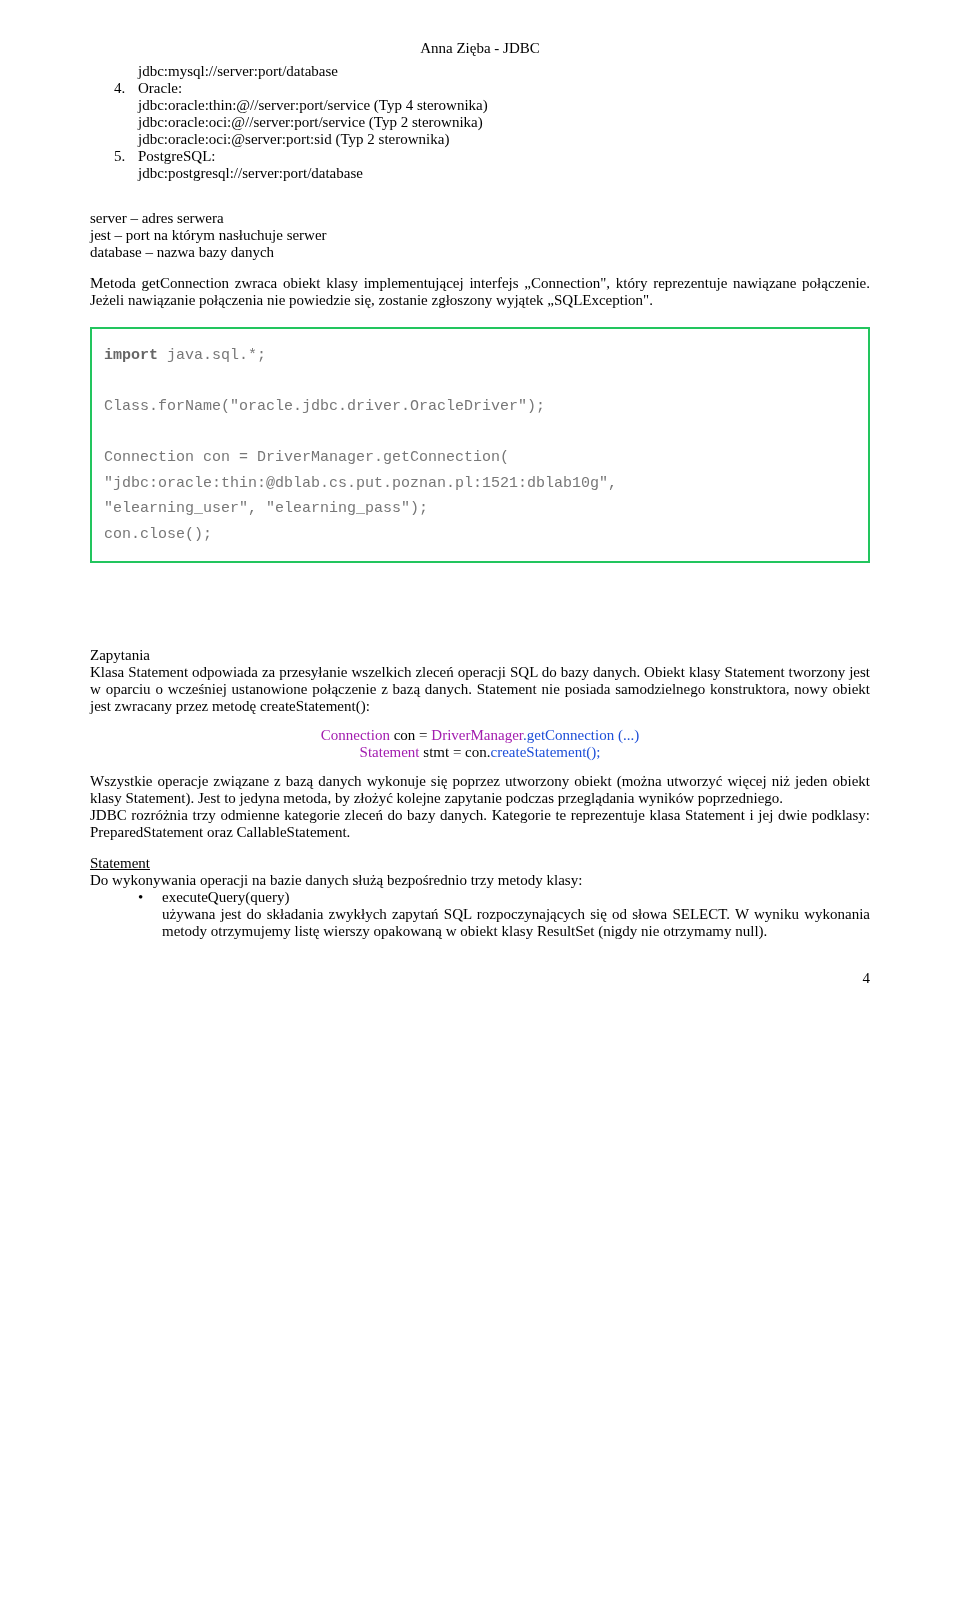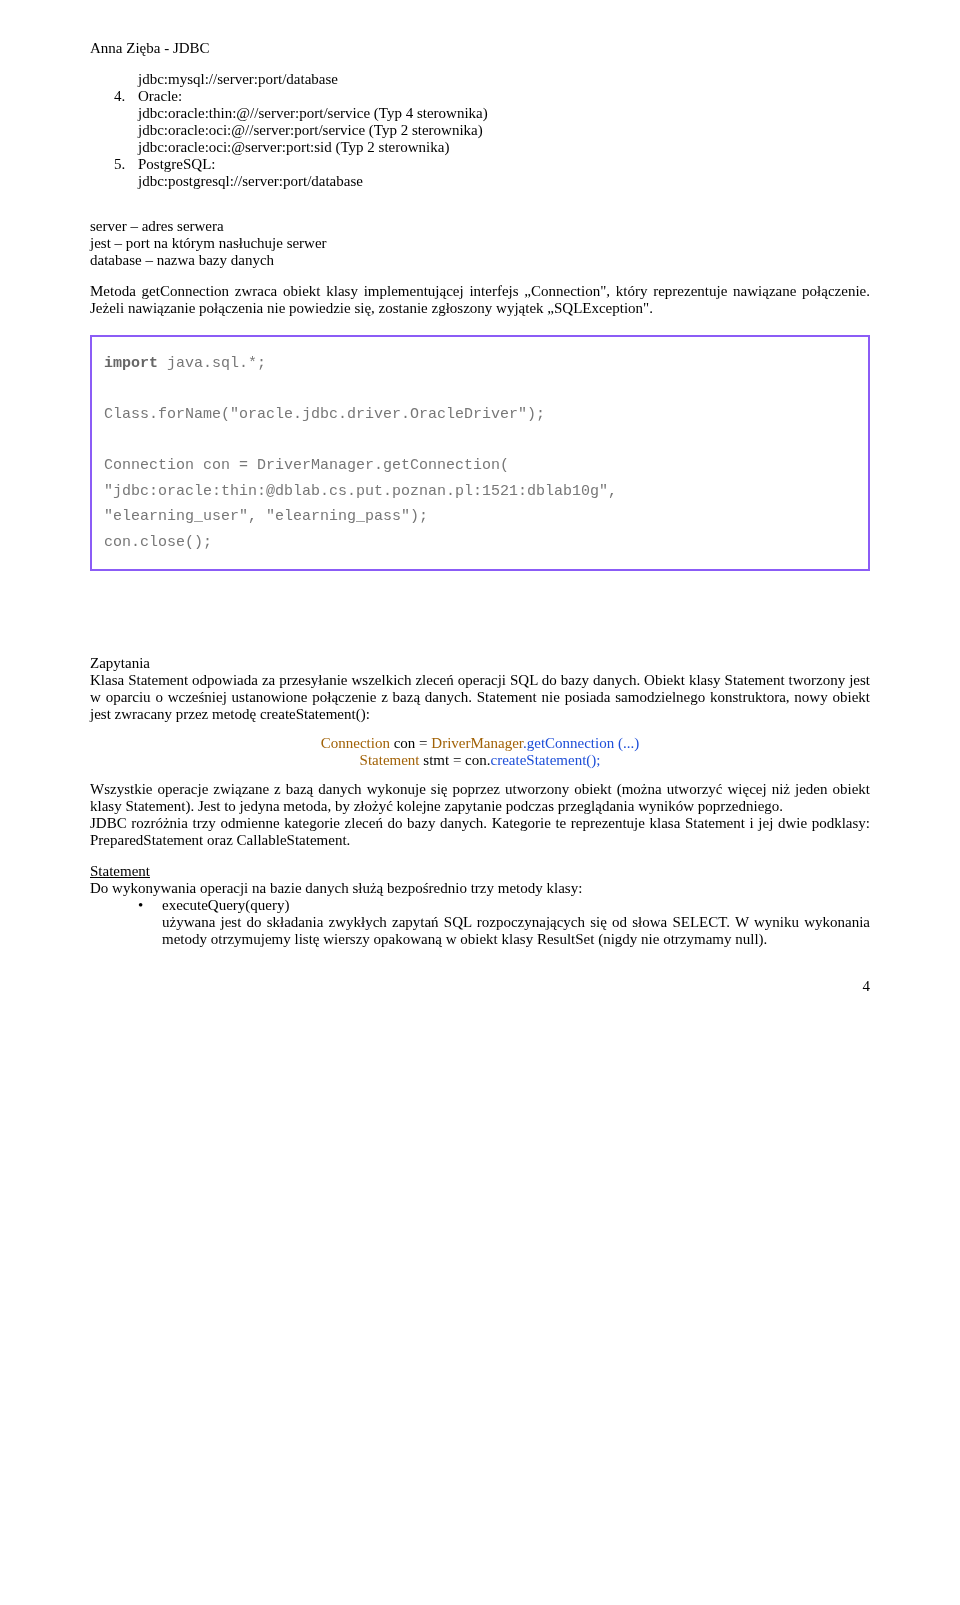--- a/index.html
+++ b/index.html
@@ -9,39 +9,39 @@
     font-family: "Times New Roman", Times, serif;
     font-size: 15px;
     color: #000;
     width: 960px;
   }
   .page {
     padding: 40px 90px 30px 90px;
     text-align: justify;
   }
   .header-right {
-    text-align: left;
-    margin-bottom: 14px;
+    text-align: center;
+    margin-bottom: 6px;
   }
   .indent {
     padding-left: 48px;
   }
   .list-row {
     display: flex;
   }
   .list-num {
     width: 24px;
     flex-shrink: 0;
     padding-left: 24px;
   }
   .list-body {
     flex: 1;
   }
   .code-block {
-    border: 2px solid #8b5cf6;
+    border: 2px solid #22c55e;
     padding: 14px 12px;
     margin: 18px 0 28px 0;
     font-family: Consolas, "Courier New", monospace;
     font-size: 15px;
     line-height: 1.7;
     color: #777;
     white-space: pre;
     overflow: hidden;
   }
   .code-block .kw {
@@ -49,21 +49,21 @@
     color: #666;
   }
   .section-title {
     font-weight: normal;
     margin-top: 28px;
   }
   .center {
     text-align: center;
     margin: 12px 0;
   }
-  .red { color: #a16207; }
+  .red { color: #a21caf; }
   .blue { color: #1d4ed8; }
   .u { text-decoration: underline; }
   .bullet-row {
     display: flex;
     padding-left: 48px;
   }
   .bullet-dot {
     width: 24px;
     flex-shrink: 0;
   }

